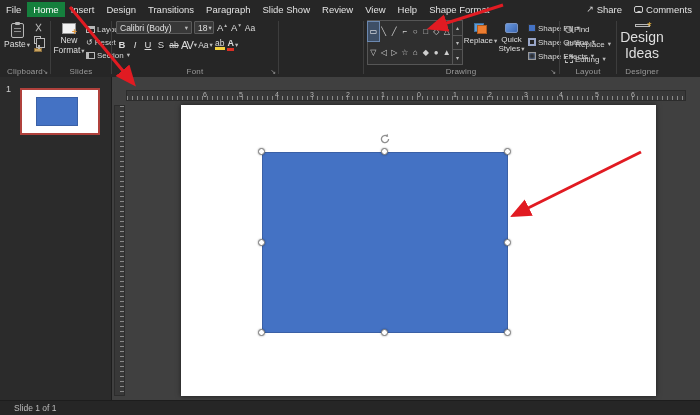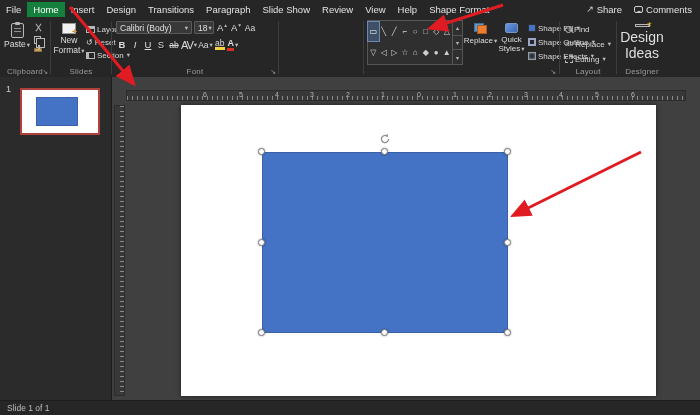--- a/index.html
+++ b/index.html
@@ -95,21 +95,21 @@
   .ruler-num{position:absolute;top:0;transform:translateX(-50%);font-size:7px;color:#b5b5b5}
   .vruler{position:absolute;left:2px;top:28px;width:11px;height:291px;background:#383838;border:1px solid #2c2c2c}
   .vruler .ticks{position:absolute;top:0;bottom:0;right:0;width:4px;background:repeating-linear-gradient(to bottom,#8a8a8a 0 1px,transparent 1px 5px)}
   .slide{position:absolute;left:69px;top:28px;width:475px;height:291px;background:#ffffff;box-shadow:0 0 5px rgba(0,0,0,.55)}
   .shape-rect{position:absolute;left:81px;top:47px;width:246px;height:181px;background:#4472c4;border:1px solid #3a60a6}
   .handle{position:absolute;width:7px;height:7px;background:#fff;border:1px solid #7a7a7a;border-radius:50%;box-shadow:0 0 2px rgba(0,0,0,.4);z-index:3}
   .rotate-handle{position:absolute;z-index:3}
 
   
   .statusbar{position:absolute;left:0;right:0;bottom:0;height:15px;background:#262626;border-top:1px solid #1d1d1d;display:flex;align-items:center;font-size:8.5px;color:#bdbdbd;z-index:6}
-  .sb-left{padding-left:7px}
+  .sb-left{padding-left:14px}
   .sb-right{margin-left:auto;display:flex;align-items:center;gap:7px;padding-right:5px}
   .notes-ic{width:8px;height:8px;border:1px solid #bdbdbd;background:repeating-linear-gradient(to bottom,transparent 0 2px,#8f8f8f 2px 3px)}
   .sbdiv{width:1px;height:9px;background:#4a4a4a}
   .view-ic{width:11px;height:9px;border:1px solid #bdbdbd;position:relative}
   .view-ic.normal::before{content:"";position:absolute;left:0;top:0;bottom:0;width:3px;background:#bdbdbd}
   .view-ic.sorter{background:repeating-linear-gradient(to right,#bdbdbd 0 3px,transparent 3px 5px)}
   .view-ic.reading::before{content:"";position:absolute;left:1px;right:1px;top:3px;height:1px;background:#bdbdbd}
   .view-ic.show::before{content:"";position:absolute;left:3px;top:2px;border-left:4px solid #bdbdbd;border-top:2px solid transparent;border-bottom:2px solid transparent}
   .zoomtrack{width:46px;height:1px;background:#7a7a7a;position:relative}
   .zoomthumb{position:absolute;left:30px;top:-4px;width:3px;height:9px;background:#bdbdbd}
@@ -294,20 +294,21 @@
             <span class="outline-ic"></span>
             <span>Shape Outline</span>
             <span class="caret">▾</span>
           </span>
         <span class="minirow">
             <span class="effects-ic"></span>
             <span>Shape Effects</span>
             <span class="caret">▾</span>
           </span>
       </div>
+      <div class="grp-label">Drawing</div>
       <span class="launcher">↘</span>
     </div>
     <div class="vsep" style="left:559px"></div>
 
     <div class="grp" style="left:560px;width:56px">
       <div style="position:absolute;left:5px;top:5px;display:flex;flex-direction:column;gap:3px">
         <span class="minirow">
             <span class="mag-ic"></span>
             <span>Find</span>
           </span>

